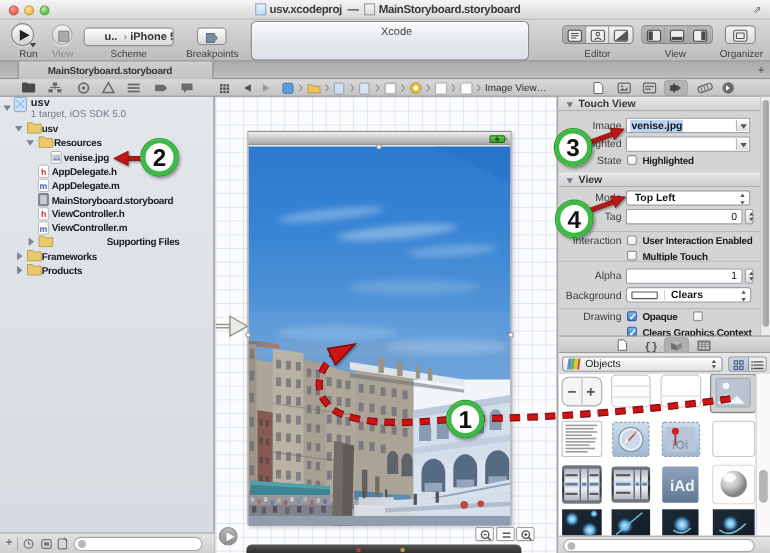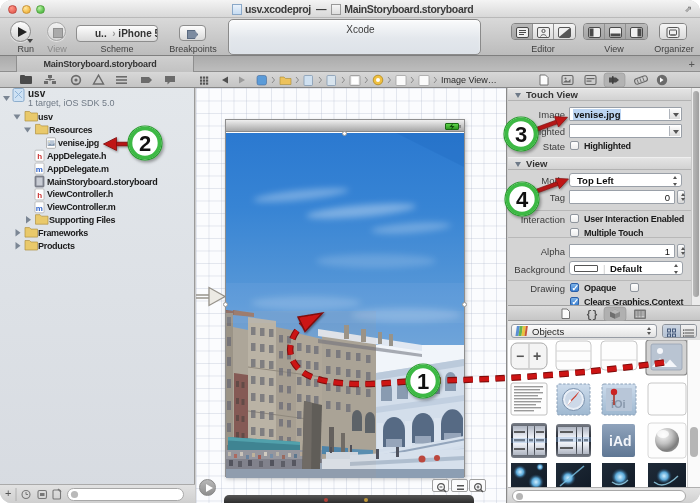--- a/index.html
+++ b/index.html
@@ -1,17 +1,17 @@
 <!DOCTYPE html>
 <html><head><meta charset="utf-8">
 <style>
 *{margin:0;padding:0;box-sizing:border-box;}
 html,body{width:700px;height:503px;overflow:hidden;}
 body{font-family:"Liberation Sans",sans-serif;-webkit-font-smoothing:antialiased;}
-#win{position:relative;width:700px;height:503px;background:#ccc;overflow:hidden;border-radius:12px;}
+#win{position:relative;width:700px;height:503px;background:#ccc;overflow:hidden;}
 .abs{position:absolute;}
 
 #titlebar{left:0;top:0;width:700px;height:18px;background:linear-gradient(#f4f4f4,#d8d8d8);border-bottom:1px solid #b9b9b9;}
 .tl{top:5px;width:9px;height:9px;border-radius:50%;}
 #tl-r{left:8px;background:radial-gradient(circle at 35% 30%,#ff9a8a,#ec6a5e 60%,#d8584c);border:0.5px solid #c14a42;}
 #tl-y{left:22px;background:radial-gradient(circle at 35% 30%,#ffe9a0,#f5bf4f 60%,#e0a838);border:0.5px solid #c89238;}
 #tl-g{left:36px;background:radial-gradient(circle at 35% 30%,#c0f0a8,#61c554 60%,#4aad42);border:0.5px solid #51a23e;}
 #wtitle{left:232px;top:3px;width:260px;height:13px;font-size:10.5px;color:#3a3a3a;font-weight:bold;white-space:nowrap;letter-spacing:-0.35px;}
 #wtitle .ic{display:inline-block;width:10px;height:11px;vertical-align:-2px;margin-right:3px;}
 #fsarrow{right:8px;top:4px;font-size:9px;color:#666;}
@@ -254,21 +254,21 @@
   <div class="abs" style="left:28px;top:0px;font-size:10px;font-weight:bold;color:#222;">usv</div>
   <div class="abs" style="left:28px;top:9.5px;font-size:9px;color:#707a86;">1 target, iOS SDK 5.0</div>
   <div class="abs navrow" style="left:38px;top:24px;">usv</div>
   <div class="abs navrow" style="left:49px;top:36.9px;">Resources</div>
   <div class="abs navrow" style="left:58px;top:49.8px;">venise.jpg</div>
   <div class="abs navrow" style="left:47px;top:62.7px;">AppDelegate.h</div>
   <div class="abs navrow" style="left:47px;top:75.6px;">AppDelegate.m</div>
   <div class="abs navrow" style="left:47px;top:88.5px;">MainStoryboard.storyboard</div>
   <div class="abs navrow" style="left:47px;top:101.4px;">ViewController.h</div>
   <div class="abs navrow" style="left:47px;top:114.3px;">ViewController.m</div>
-  <div class="abs navrow" style="left:49px;top:127.2px;">Supporting Files</div>
+  <div class="abs navrow" style="left:49px;top:127.2px;padding-left:48px;">Supporting Files</div>
   <div class="abs navrow" style="left:38px;top:140.1px;">Frameworks</div>
   <div class="abs navrow" style="left:38px;top:153px;">Products</div>
 
   <div class="abs" style="left:0;top:396px;width:195px;height:19px;background:linear-gradient(#e2e2e2,#cfcfcf);border-top:1px solid #aaa;">
     <div class="abs" style="left:5px;top:2px;font-size:11px;color:#555;">+</div>
     <svg width="195" height="19" style="position:absolute;left:0;top:0;">
       <line x1="16" y1="3" x2="16" y2="16" stroke="#b0b0b0" stroke-width="1"></line>
       <circle cx="26" cy="9.5" r="4" fill="none" stroke="#777" stroke-width="1.1"></circle>
           <path d="M26 7 v2.5 h2" stroke="#777" stroke-width="1" fill="none"></path>
       <rect x="38" y="5.5" width="8.5" height="8" rx="1.5" fill="none" stroke="#777" stroke-width="1.1"></rect>
@@ -599,21 +599,21 @@
   <div class="usep" style="top:149px;"></div>
   <div class="ulabel" style="left:0;top:158px;width:57px;">Alpha</div>
   <div class="ufield" style="left:61px;top:156px;width:106px;height:14px;">
         <span style="position:absolute;right:4px;top:1px;">1</span>
       </div>
   <div class="abs updn" style="left:169px;top:156px;width:8px;height:14px;background:linear-gradient(#fdfdfd,#d8d8d8);border:1px solid #9aa0a8;border-radius:2px;"></div>
   <div class="ulabel" style="left:0;top:176px;width:57px;">Background</div>
   <div class="ufield" style="left:61px;top:173px;width:114px;height:14px;border-radius:3px;">
     <span style="position:absolute;left:4px;top:3px;width:24px;height:7px;background:#fff;border:1.5px solid #555;border-radius:1px;"></span>
     <span style="position:absolute;left:33px;top:1px;color:#c8c8c8;">|</span>
-    <span style="position:absolute;left:40px;top:1px;font-weight:bold;">Default</span>
+    <span style="position:absolute;left:40px;top:1px;font-weight:bold;">Clears</span>
     <span class="abs updn" style="right:0;top:0;width:11px;height:14px;"></span>
   </div>
   <div class="usep" style="top:192px;"></div>
   <div class="ulabel" style="left:0;top:195px;width:57px;">Drawing</div>
   <div class="chk on" style="left:62px;top:195px;"></div>
   <div class="ctext" style="left:76px;top:195px;">Opaque</div>
   <div class="chk" style="left:122px;top:195px;"></div>
   <div class="ctext" style="left:135px;top:195px;margin-top:20px;">Hidden</div>
   <div class="chk on" style="left:62px;top:209px;"></div>
   <div class="ctext" style="left:76px;top:209px;">Clears Graphics Context</div>

